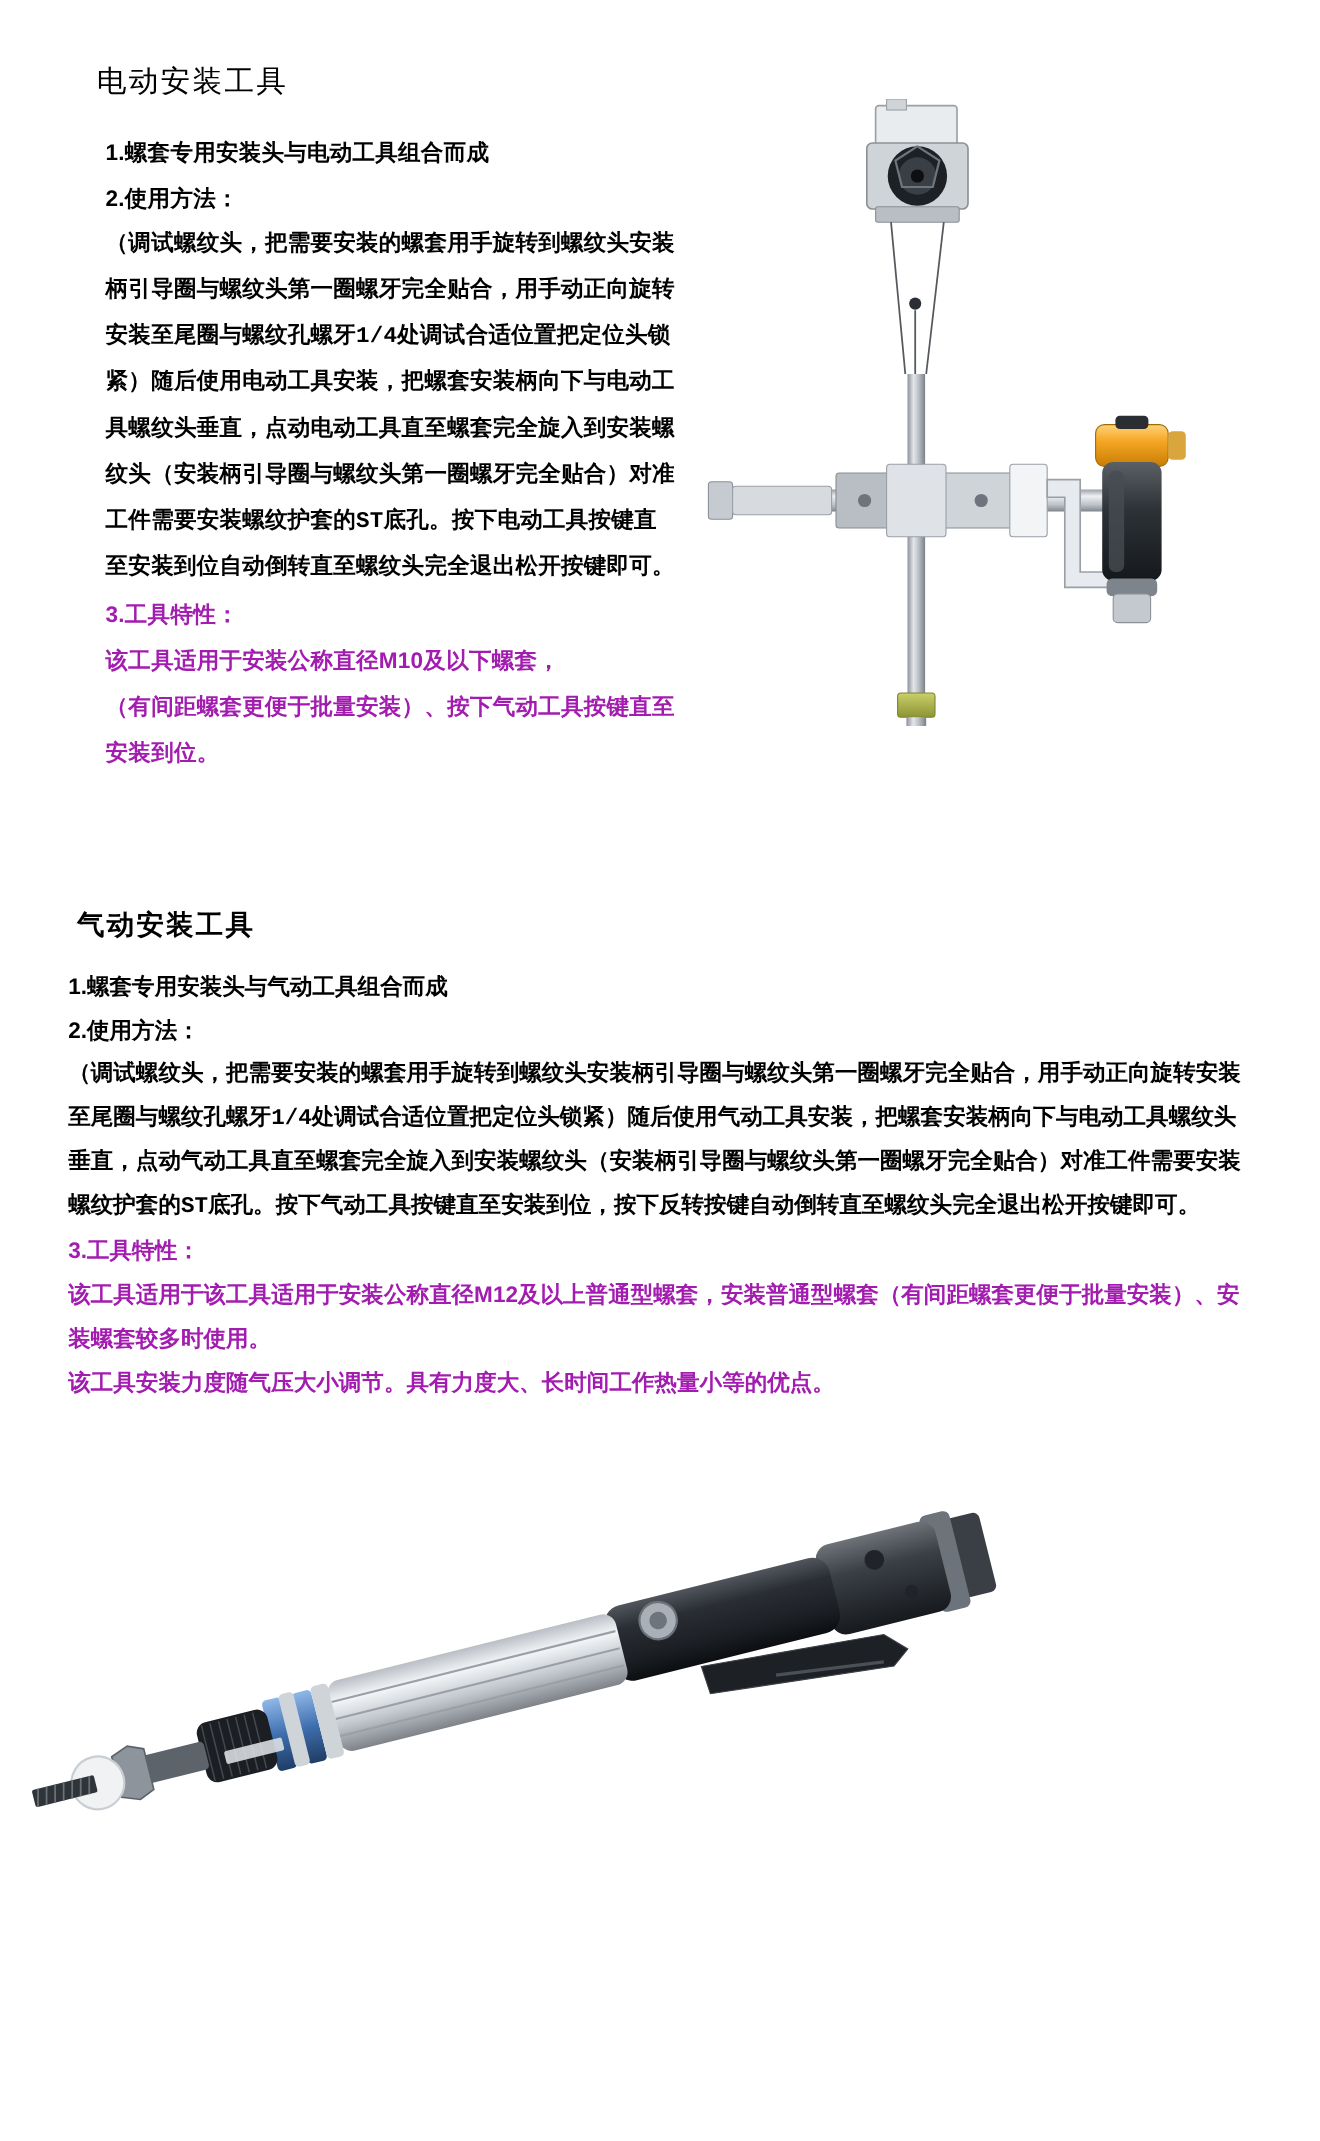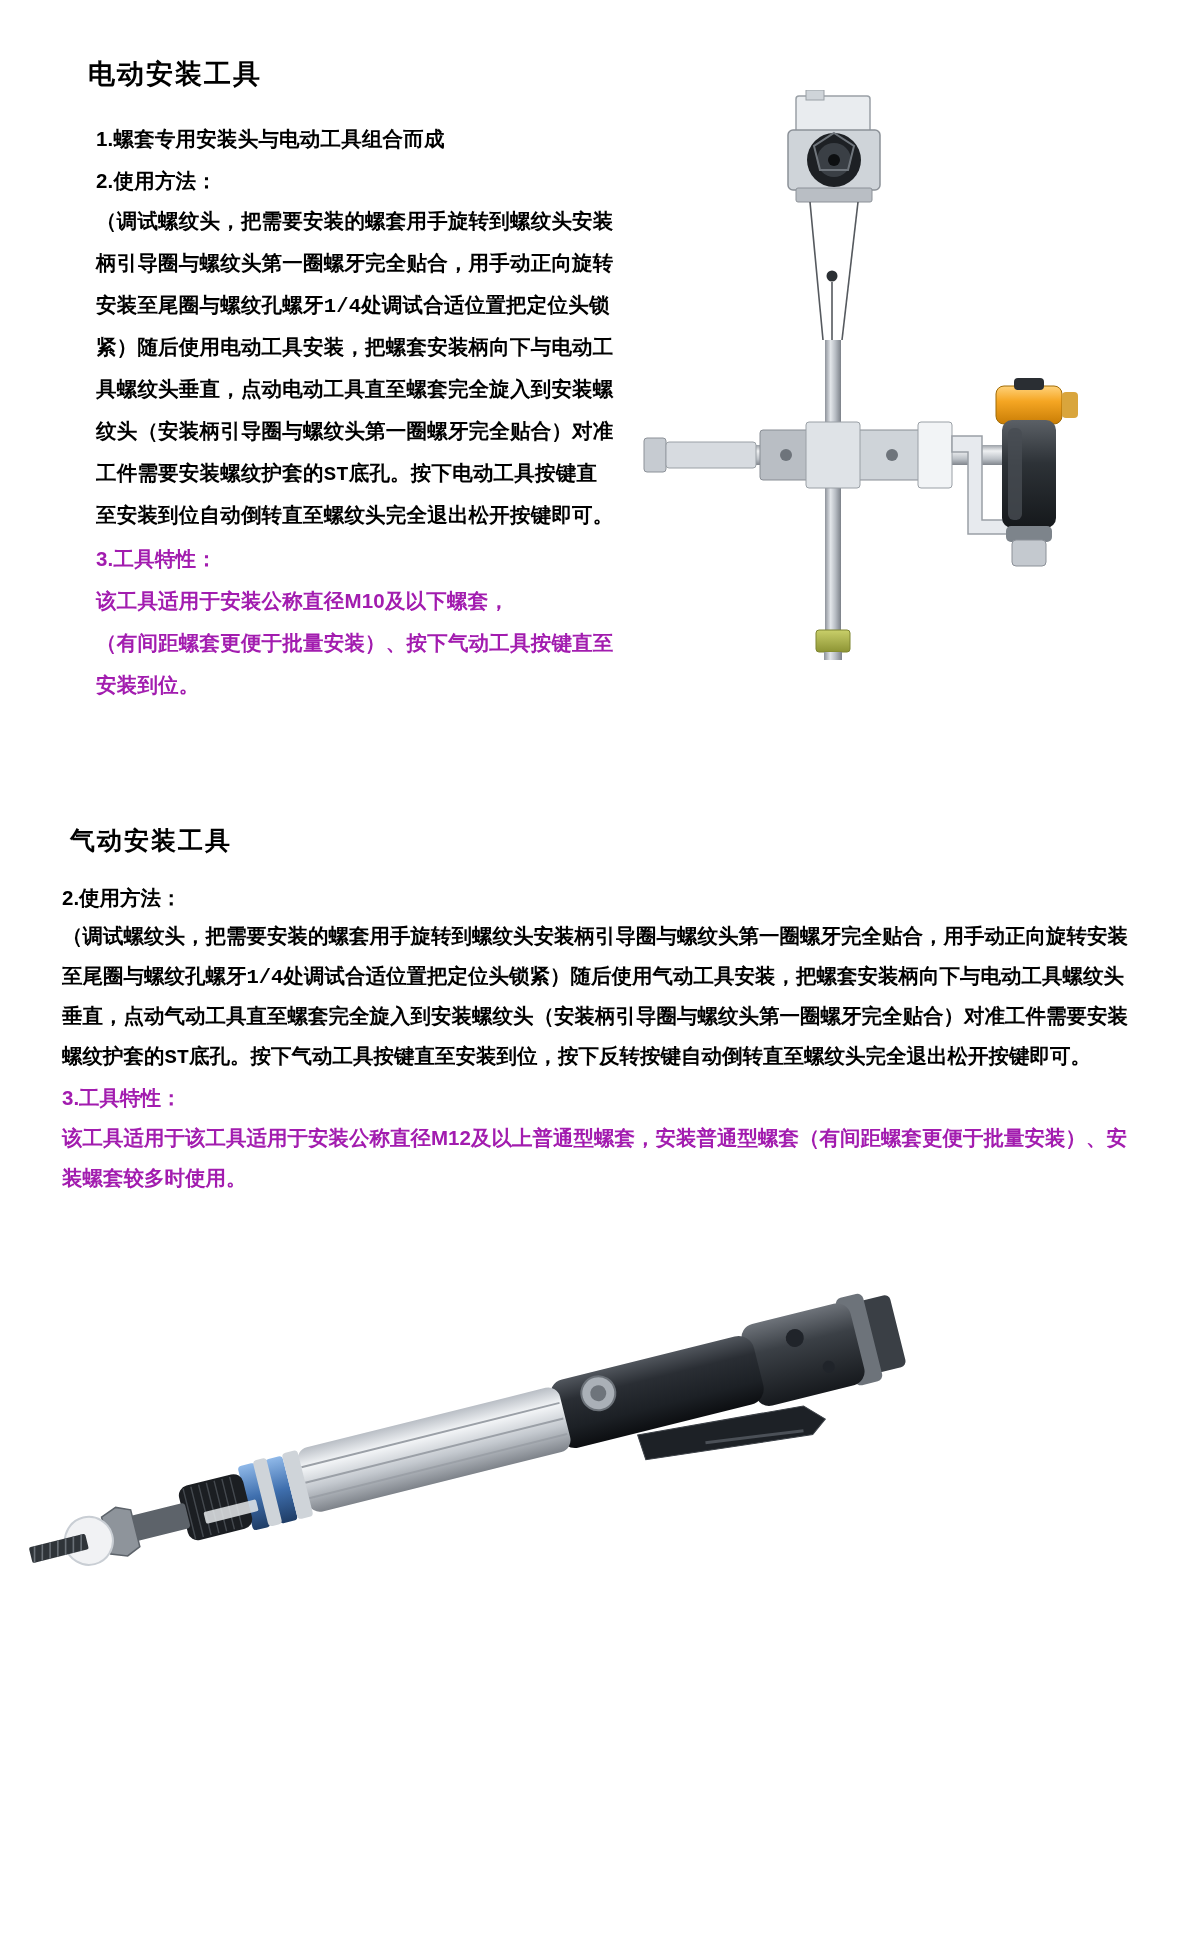--- a/index.html
+++ b/index.html
@@ -22,21 +22,21 @@
     padding: 0;
   }
 
   
   .section-one {
     position: relative;
     padding: 38px 0 0 0;
   }
   .s1-title {
     font-size: 27px;
-    font-weight: bold;
+    font-weight: normal;
     letter-spacing: 2px;
     margin-left: 88px;
     margin-bottom: 26px;
   }
   .s1-body {
     width: 520px;
     margin-left: 96px;
     font-size: 20.5px;
     line-height: 42px;
     font-weight: bold;
@@ -197,24 +197,26 @@
         </g>
       </svg>
     </div>
   </section>
 
   <section class="section-two">
 
     <h2 class="s2-title">气动安装工具</h2>
 
     <div class="s2-body">
+      <p>1.螺套专用安装头与气动工具组合而成</p>
       <p>2.使用方法：</p>
       <p class="indent">（调试螺纹头，把需要安装的螺套用手旋转到螺纹头安装柄引导圈与螺纹头第一圈螺牙完全贴合，用手动正向旋转安装至尾圈与螺纹孔螺牙1/4处调试合适位置把定位头锁紧）随后使用气动工具安装，把螺套安装柄向下与电动工具螺纹头垂直，点动气动工具直至螺套完全旋入到安装螺纹头（安装柄引导圈与螺纹头第一圈螺牙完全贴合）对准工件需要安装螺纹护套的ST底孔。按下气动工具按键直至安装到位，按下反转按键自动倒转直至螺纹头完全退出松开按键即可。</p>
       <p class="red">3.工具特性：</p>
       <p class="red">该工具适用于该工具适用于安装公称直径M12及以上普通型螺套，安装普通型螺套（有间距螺套更便于批量安装）、安装螺套较多时使用。</p>
+      <p class="red">该工具安装力度随气压大小调节。具有力度大、长时间工作热量小等的优点。</p>
     </div>
 
     <div class="s2-figure">
       <svg class="fig-svg" width="1200" height="430" viewBox="0 0 1200 430" xmlns="http://www.w3.org/2000/svg">
         <defs>
           <linearGradient id="alu" x1="0" y1="0" x2="0" y2="1">
             <stop offset="0" stop-color="#b9bec5"></stop>
             <stop offset="0.28" stop-color="#f4f6f8"></stop>
             <stop offset="0.62" stop-color="#c3c8ce"></stop>
             <stop offset="1" stop-color="#7e838a"></stop>

